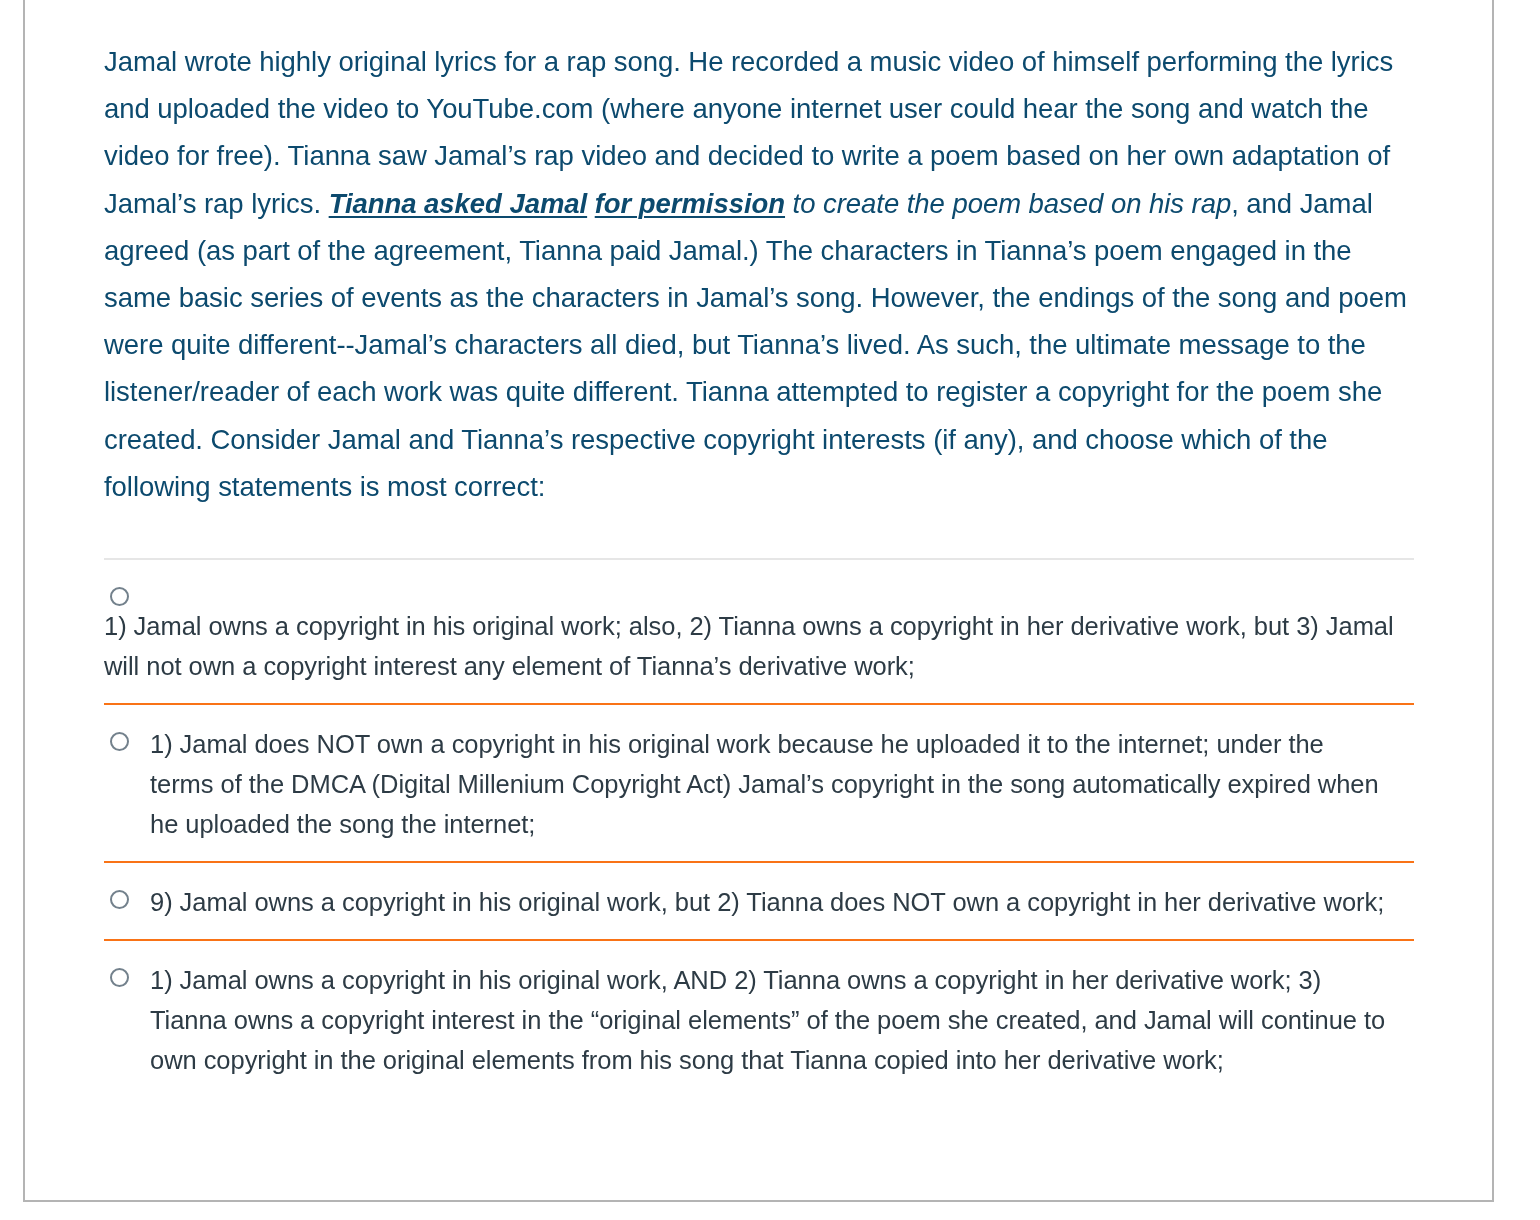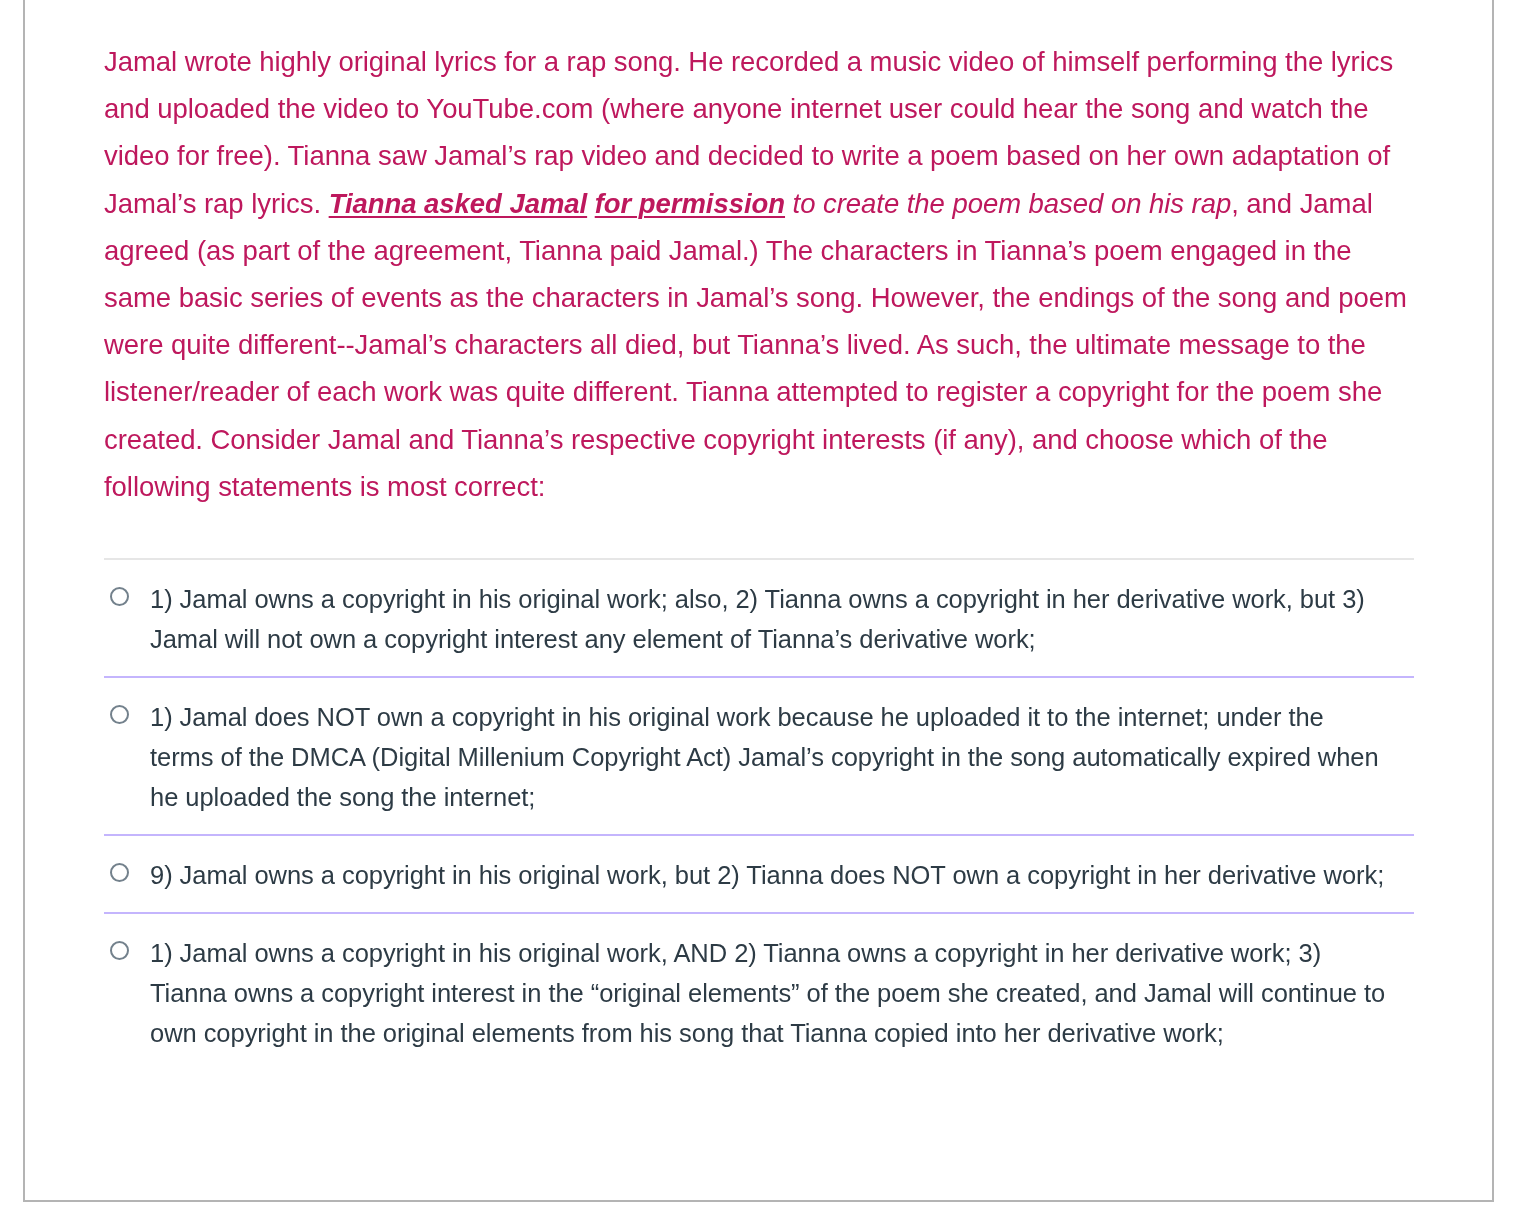--- a/index.html
+++ b/index.html
@@ -29,21 +29,21 @@
   }
 
   #card-inner {
     padding: 38px 38px 0 38px;
   }
 
   
   #question-text {
     font-size: 27.5px;
     line-height: 47.2px;
-    color: #be185d;
+    color: #0c4a6e;
     letter-spacing: -0.05px;
     margin: 0;
     padding: 14px 40px 0 41px;
     text-align: left;
   }
   #question-text .em-bold-underline {
     font-style: italic;
     font-weight: 700;
     text-decoration: underline;
     text-underline-offset: 3px;
@@ -55,26 +55,27 @@
   }
 
   
   #answers {
     margin-top: 48px;
     padding: 0 40px 0 41px;
   }
   .answer-row {
     display: flex;
     align-items: flex-start;
-    border-top: 2px solid #c4b5fd;
+    border-top: 2px solid #f97316;
     padding: 19px 0 17px 0;
     box-sizing: border-box;
   }
   .answer-row:first-child {
     border-top: 2px solid #e6e6e6;
+    flex-direction: column;
   }
   .radio-cell {
     flex: 0 0 auto;
     width: 46px;
     padding-top: 8px;
     display: flex;
     justify-content: flex-start;
     padding-left: 6px;
     box-sizing: border-box;
   }

